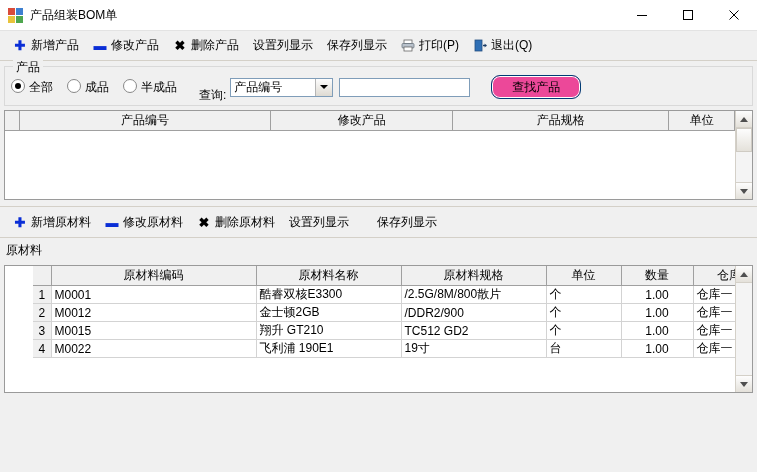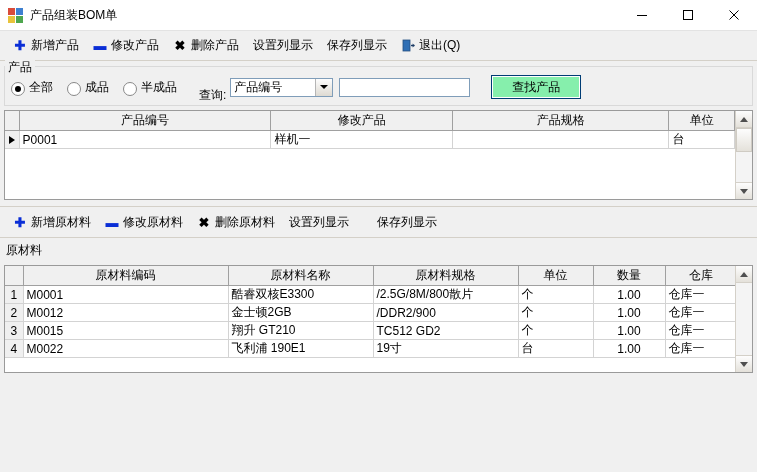--- a/index.html
+++ b/index.html
@@ -108,34 +108,34 @@
   .panel {
     margin: 5px 4px 0 4px;
     border: 1px solid #d9d9d9;
     background: #f0f0f0;
     position: relative;
     flex: none;
   }
   .panel-title {
     position: absolute;
     top: -8px;
-    left: 0;
+    left: 8px;
     background: #f0f0f0;
     padding: 0 3px;
     font-size: 12px;
   }
   .filter-row {
     display: flex;
     align-items: center;
     height: 28px;
     padding: 6px 6px 4px 6px;
   }
   .radio-wrap {
     display: flex;
-    align-items: flex-end;
+    align-items: flex-start;
     margin-right: 14px;
     font-size: 12px;
     white-space: nowrap;
   }
   .radio {
     width: 12px;
     height: 12px;
     border: 1px solid #888;
     border-radius: 50%;
     background: #fff;
@@ -198,23 +198,23 @@
     background: #ffffff;
     margin-left: 6px;
     box-sizing: border-box;
     font-size: 12px;
     padding-left: 3px;
     line-height: 17px;
   }
   .btn {
     height: 22px;
     min-width: 76px;
-    background: #86efac;
+    background: #ec4899;
     border: 1px solid #003c74;
-    border-radius: 0;
+    border-radius: 9px;
     font-size: 12px;
     display: flex;
     align-items: center;
     justify-content: center;
     margin-left: 21px;
     box-shadow: inset 0 0 0 1px #ffffff;
     padding: 0 6px;
     white-space: nowrap;
   }
 
@@ -389,20 +389,30 @@
     </div>
     <div class="tb-item">
       <span class="tb-icon ico-x">✖</span>
       <span>删除产品</span>
     </div>
     <div class="tb-item">
       <span>设置列显示</span>
     </div>
     <div class="tb-item">
       <span>保存列显示</span>
+    </div>
+    <div class="tb-item">
+      <span class="tb-icon">
+        <svg width="14" height="13" viewBox="0 0 14 13">
+          <rect x="3" y="1" width="8" height="3.5" fill="#fff" stroke="#666" stroke-width="0.8"></rect>
+          <rect x="1" y="4.5" width="12" height="4.5" rx="1" fill="#b9c2cc" stroke="#6b7680" stroke-width="0.8"></rect>
+          <rect x="3" y="8" width="8" height="4" fill="#fff" stroke="#666" stroke-width="0.8"></rect>
+        </svg>
+      </span>
+      <span>打印(P)</span>
     </div>
     <div class="tb-item">
       <span class="tb-icon">
         <svg width="13" height="13" viewBox="0 0 13 13">
           <rect x="1" y="1" width="7" height="11" fill="#2f6fb5" stroke="#244f80" stroke-width="0.8"></rect>
           <path d="M9 6.5 L12.5 6.5" stroke="#1b3c66" stroke-width="1.4"></path>
           <path d="M10.6 4.6 L12.6 6.5 L10.6 8.4 Z" fill="#1b3c66"></path>
         </svg>
       </span>
       <span>退出(Q)</span>
@@ -449,27 +459,20 @@
         <thead>
           <tr>
             <th class="rowhdr"></th>
             <th>产品编号</th>
             <th>修改产品</th>
             <th>产品规格</th>
             <th>单位</th>
           </tr>
         </thead>
         <tbody>
-          <tr>
-            <td class="rowhdr"><span class="arrow-marker"></span></td>
-            <td>P0001</td>
-            <td>样机一</td>
-            <td></td>
-            <td>台</td>
-          </tr>
         </tbody>
       </table>
     </div>
     <div class="vscroll">
       <div class="vs-btn">
           <span class="tri-up"></span>
         </div>
       <div class="vs-thumb"></div>
       <div class="vs-track"></div>
       <div class="vs-btn bottom">
@@ -496,21 +499,21 @@
     <div class="tb-item">
       <span>设置列显示</span>
     </div>
     <div class="tb-item" style="margin-left:14px;">
       <span>保存列显示</span>
     </div>
   </div>
 
   <div class="section-label">原材料</div>
 
-  <div class="grid-wrap" style="height:108px;">
+  <div class="grid-wrap" style="height:128px;padding-left:28px;">
     <div class="grid">
       <table class="grid-table">
         <colgroup>
           <col style="width:18px">
           <col style="width:205px">
           <col style="width:145px">
           <col style="width:145px">
           <col style="width:75px">
           <col style="width:72px">
           <col style="width:72px">

